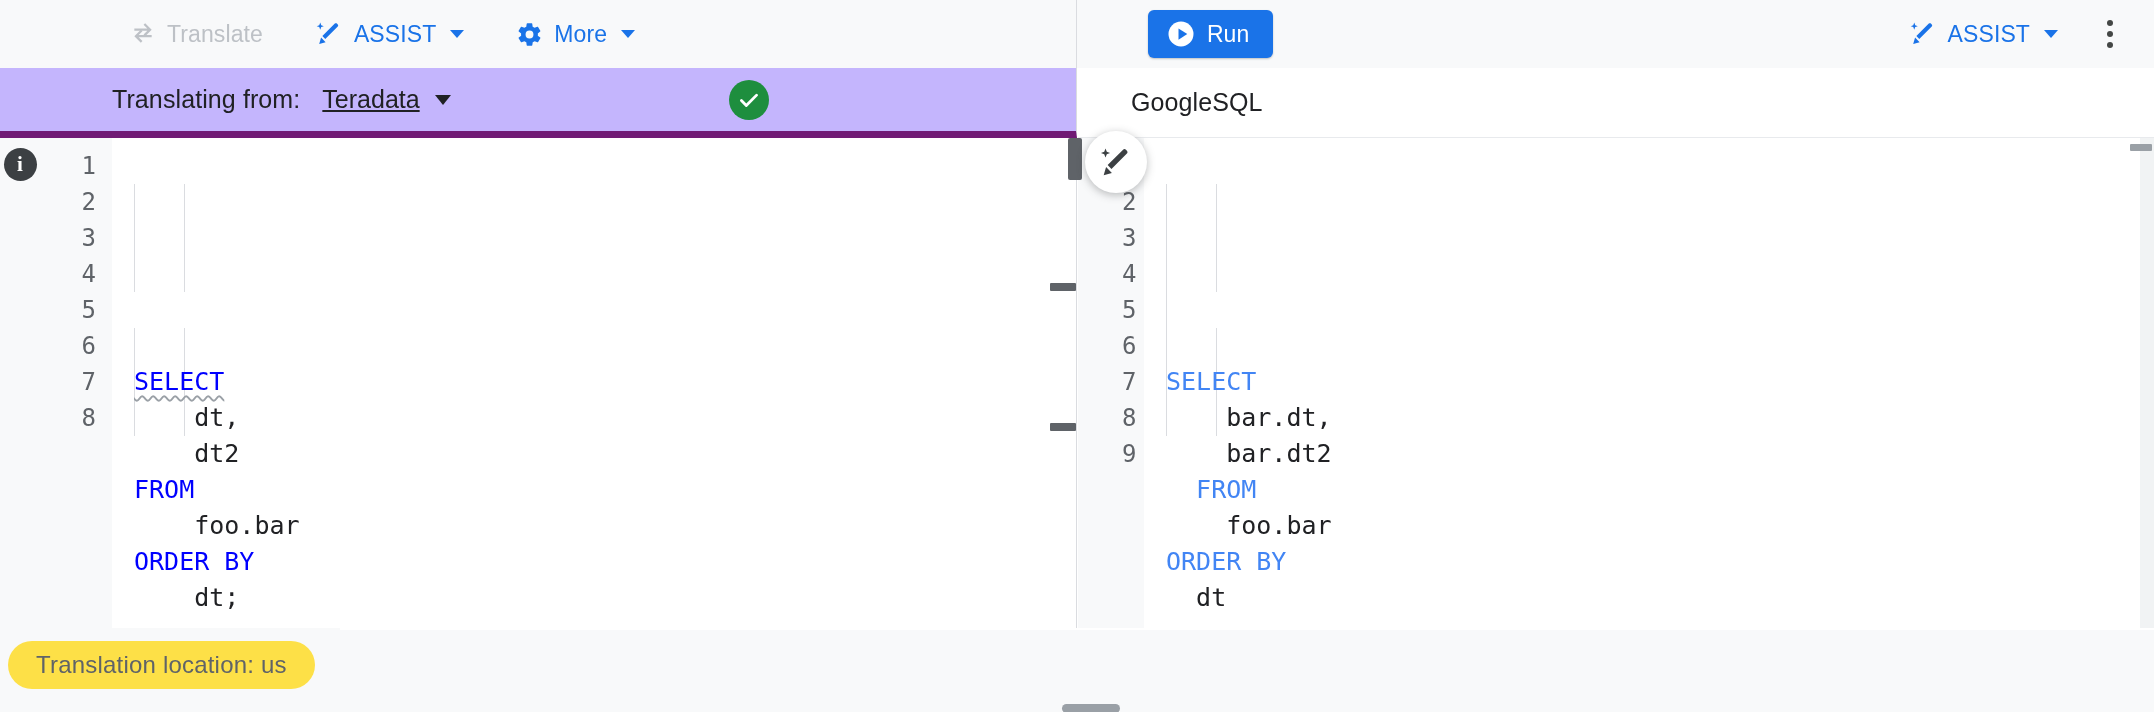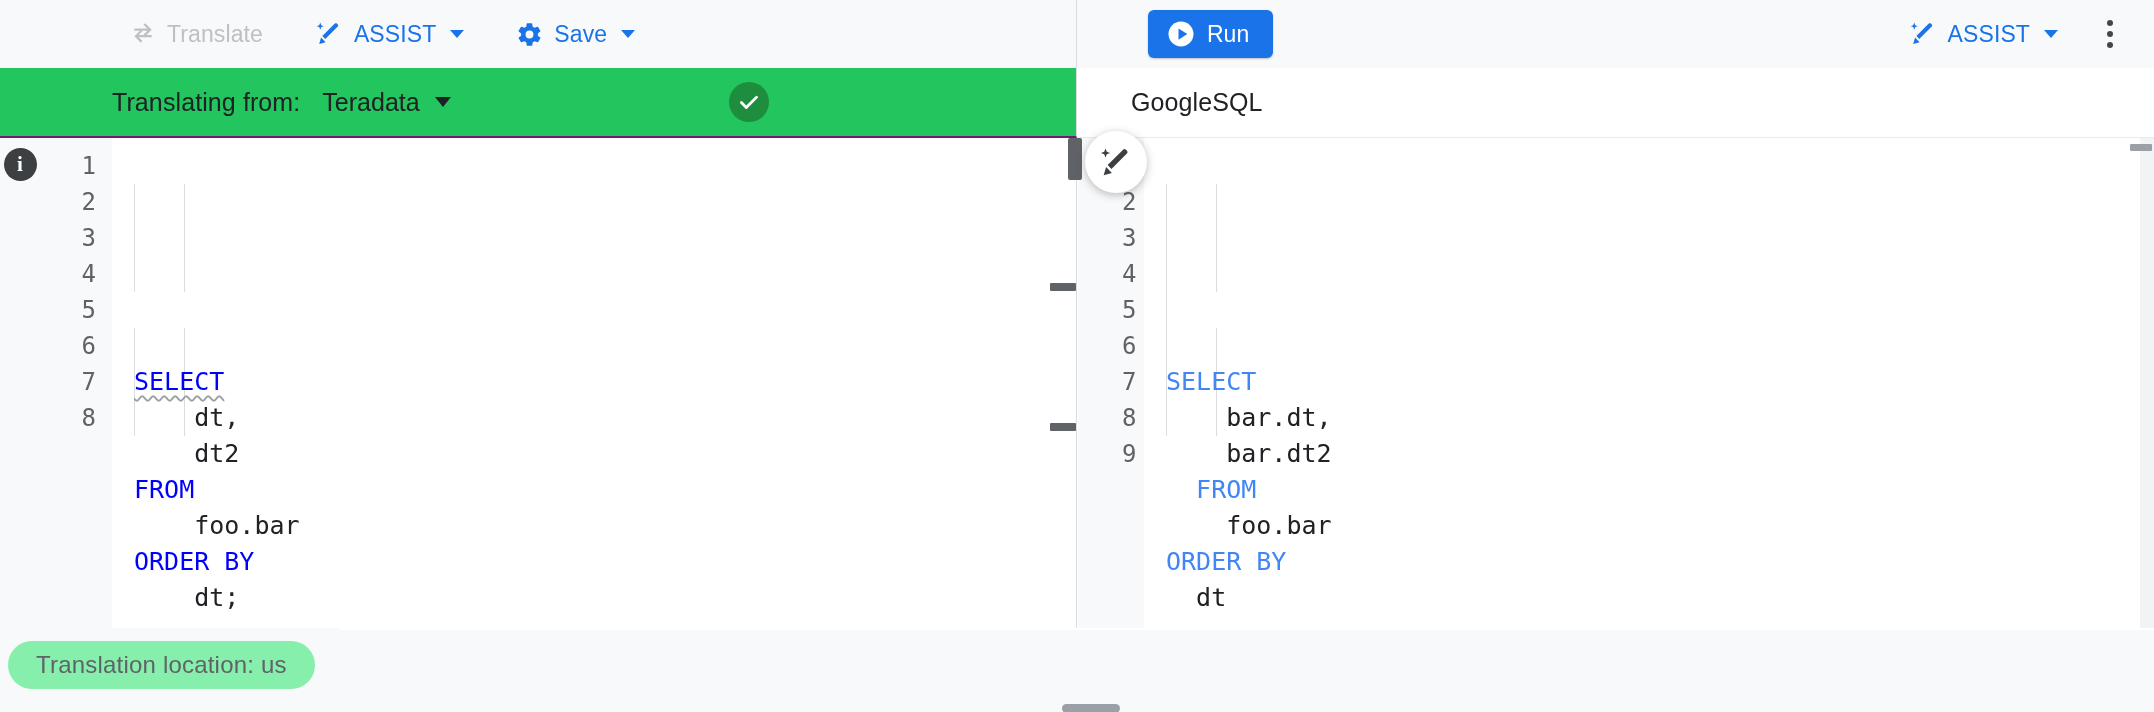--- a/index.html
+++ b/index.html
@@ -50,37 +50,37 @@
   .kebab {
     width:44px;height:44px;display:flex;flex-direction:column;align-items:center;
     justify-content:center;gap:5px;border-radius:50%;cursor:pointer;background:transparent;border:none;
   }
   .kebab i { width:6px;height:6px;border-radius:50%;background:#444746; display:block; }
 
   
   .subheader { position:absolute; top:68px; left:0; width:2154px; height:70px; }
   .sub-left {
     position:absolute; left:0; top:0; width:1077px; height:70px;
-    background:#22c55e; border-right:1px solid #dadce0;
+    background:#c4b5fd; border-right:1px solid #dadce0;
     display:flex; align-items:center; padding-left:112px;
-    border-bottom:2px solid #701a75;
+    border-bottom:7px solid #701a75;
   }
   .sub-left-bg {
     position:absolute; left:0; top:0; width:112px; height:70px; background:#f8f9fa;
   }
   .sub-right {
     position:absolute; left:1078px; top:0; width:1076px; height:70px;
     background:#fff; display:flex; align-items:center; padding-left:53px;
     border-bottom:1px solid #e8eaed;
   }
   .sub-right-bg { position:absolute; left:1078px; top:0; width:116px; height:70px; background:#f8f9fa; }
   .sub-label { font-size:25px; color:#202124; letter-spacing:.1px; }
   .dialect-sel {
     display:flex; align-items:center; gap:12px; margin-left:22px;
-    font-size:25px; color:#202124; cursor:pointer;
+    font-size:25px; color:#202124; cursor:pointer;text-decoration:underline;
   }
   .dialect-sel .caret { border-top-color:#202124; border-left-width:8px; border-right-width:8px; border-top-width:10px; }
   .check-circle {
     position:absolute; right:307px; top:50%; transform:translateY(-50%);
     width:40px;height:40px;border-radius:50%;background:#1e8e3e;
     display:flex;align-items:center;justify-content:center;
   }
 
   
   .editors { position:absolute; top:138px; left:0; width:2154px; height:490px; }
@@ -143,21 +143,21 @@
   .vscroll-track {
     position:absolute; right:0; top:0; width:14px; height:490px; background:#f1f3f4;
   }
 
   
   .footer {
     position:absolute; top:628px; left:0; width:2154px; height:84px; background:#f8f9fa;
   }
   .loc-pill {
     position:absolute; left:8px; top:13px; height:48px;
-    background:#86efac; border-radius:24px;
+    background:#fde047; border-radius:24px;
     display:flex; align-items:center; padding:0 28px;
     font-size:24px; color:#5f6368; letter-spacing:.2px;
   }
   .bottom-grip {
     position:absolute; left:1062px; top:76px; width:58px; height:9px;
     background:#9aa0a6; border-radius:5px; cursor:row-resize;
   }
   .footer-top-white {
     position:absolute; left:340px; top:0; width:1814px; height:2px; background:#fff;
   }
@@ -191,21 +191,21 @@
         <span>ASSIST</span>
         <span class="caret"></span>
       </button>
 
       <button class="tb-btn">
         <span class="ico">
           <svg width="27" height="27" viewBox="0 0 24 24" fill="#1a73e8">
             <path d="M19.4 13c.04-.33.06-.66.06-1s-.03-.67-.07-1l2.1-1.6c.19-.15.24-.42.12-.64l-2-3.46c-.12-.22-.39-.3-.61-.22l-2.49 1c-.52-.4-1.08-.73-1.69-.98l-.38-2.65A.5.5 0 0014 2h-4a.5.5 0 00-.49.42l-.38 2.65c-.61.25-1.17.59-1.69.98l-2.49-1a.5.5 0 00-.61.22l-2 3.46c-.13.22-.07.49.12.64L4.57 11c-.04.33-.07.66-.07 1s.03.67.07 1l-2.11 1.6c-.19.15-.24.42-.12.64l2 3.46c.12.22.39.3.61.22l2.49-1c.52.4 1.08.73 1.69.98l.38 2.65c.03.24.24.42.49.42h4c.25 0 .46-.18.49-.42l.38-2.65c.61-.25 1.17-.59 1.69-.98l2.49 1c.22.08.49 0 .61-.22l2-3.46c.12-.22.07-.49-.12-.64L19.4 13zM12 15.5A3.5 3.5 0 1115.5 12 3.5 3.5 0 0112 15.5z"></path>
           </svg>
         </span>
-        <span>Save</span>
+        <span>More</span>
         <span class="caret"></span>
       </button>
     </div>
 
     <div class="toolbar-right">
       <button class="run-btn">
         <span class="ico">
           <svg width="30" height="30" viewBox="0 0 24 24">
             <circle cx="12" cy="12" r="10" fill="#ffffff"></circle>
             <path d="M10 7.5l7 4.5-7 4.5z" fill="#1a73e8"></path>

